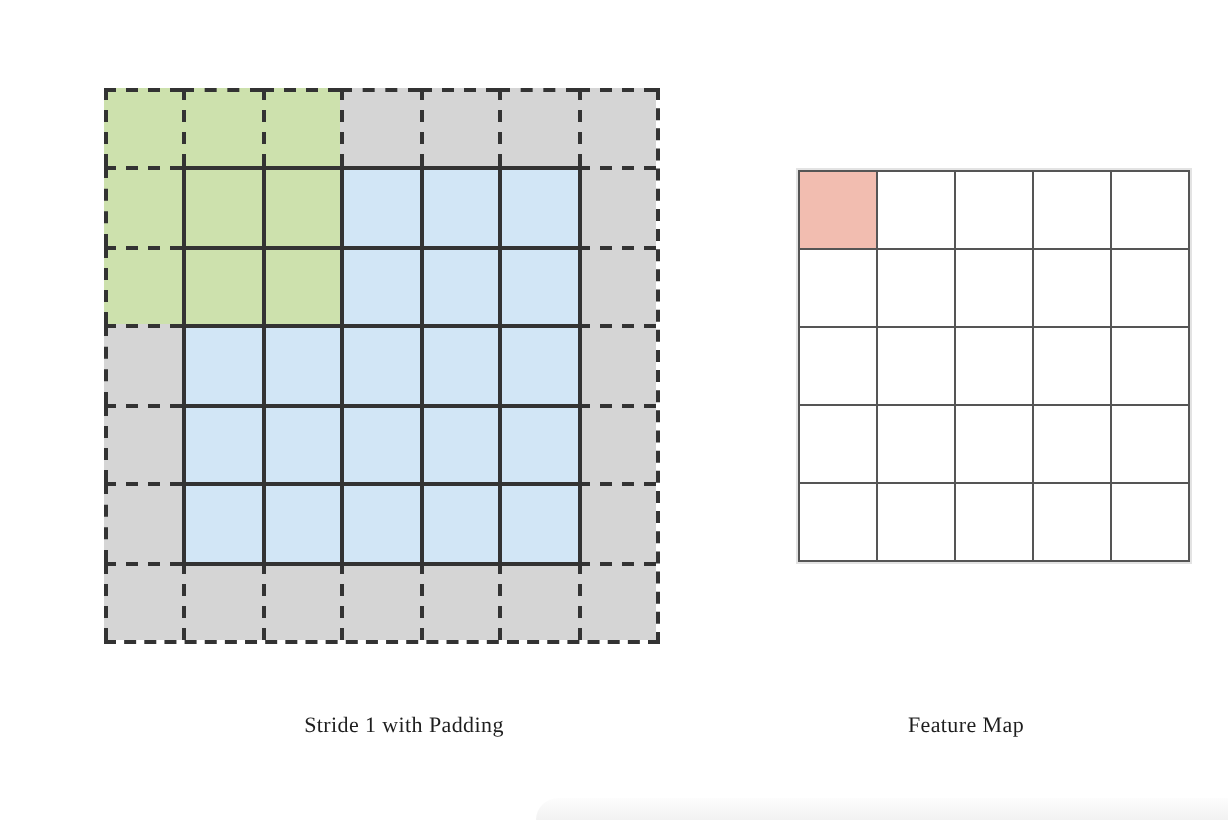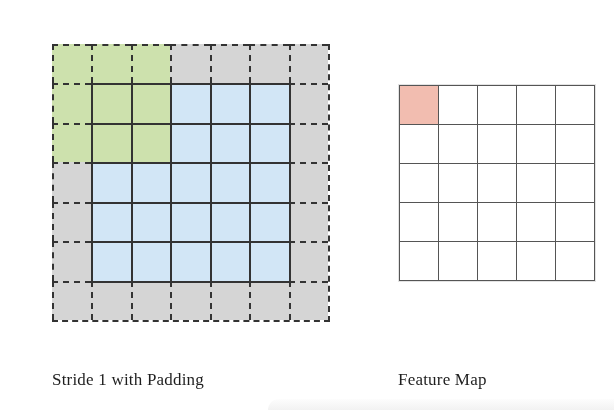--- a/index.html
+++ b/index.html
@@ -69,27 +69,27 @@
   .cell.pad    { background: var(--padding-gray); }
   .cell.green  { background: var(--kernel-green); }
   .cell.blue   { background: var(--input-blue); }
   .cell.white  { background: var(--cell-white); }
   .cell.salmon { background: var(--feature-salmon); }
 
   
   .caption {
     position: absolute;
     top: 357px;
-    font-size: 17px;
+    text-align: center;
+    font-size: 11px;
     color: #1e1e1e;
     letter-spacing: 0.2px;
-    margin-top: 13px;
   }
   .caption.left  { left: 52px;  width: 300px; }
-  .caption.right { left: 398px; width: 196px; }
+  .caption.right { left: 385px; width: 196px; }
 
   
   .bottom-shade {
     position: absolute;
     left: 268px; right: 0; bottom: 0;
     height: 11px;
     background: linear-gradient(to bottom, #fdfdfd, #f2f2f2);
     border-top-left-radius: 12px;
   }
 </style>

